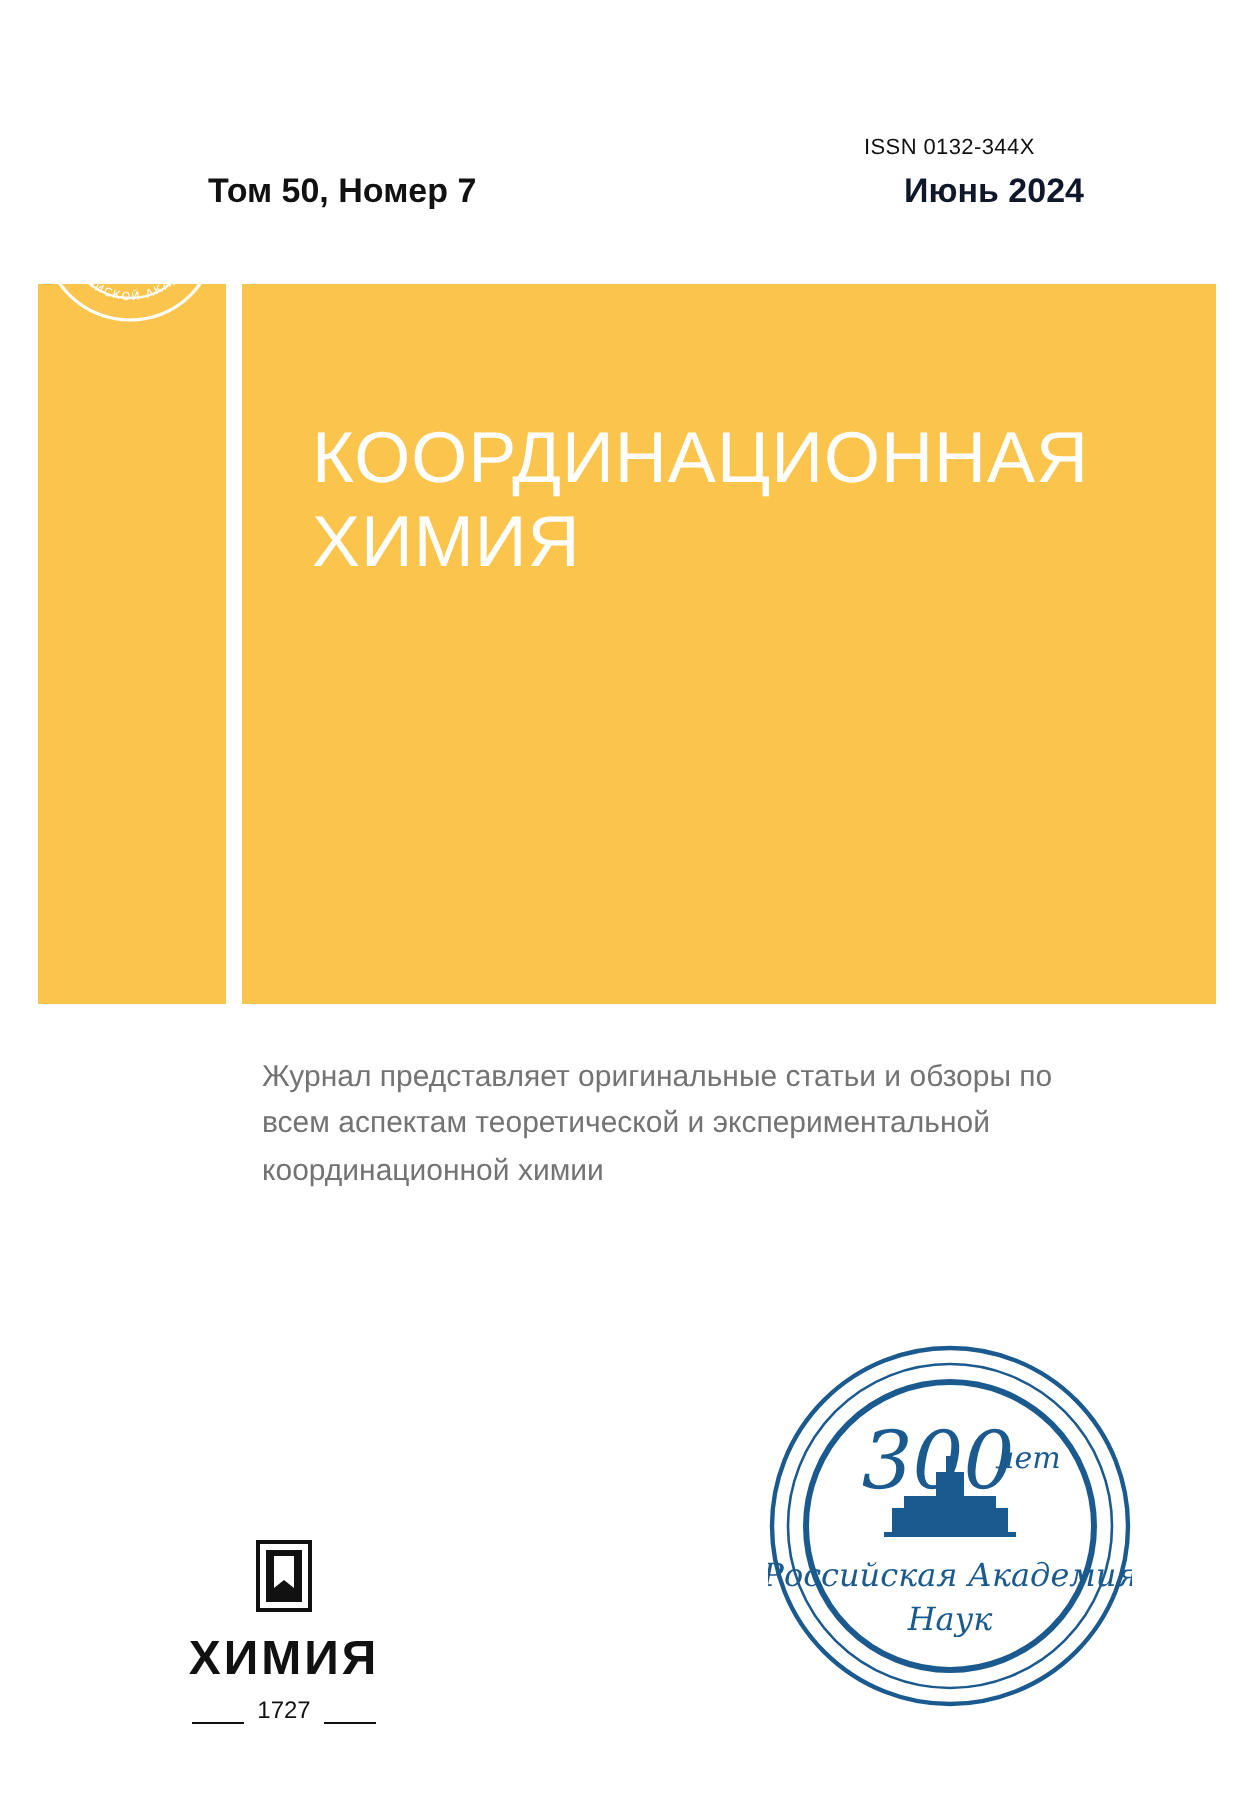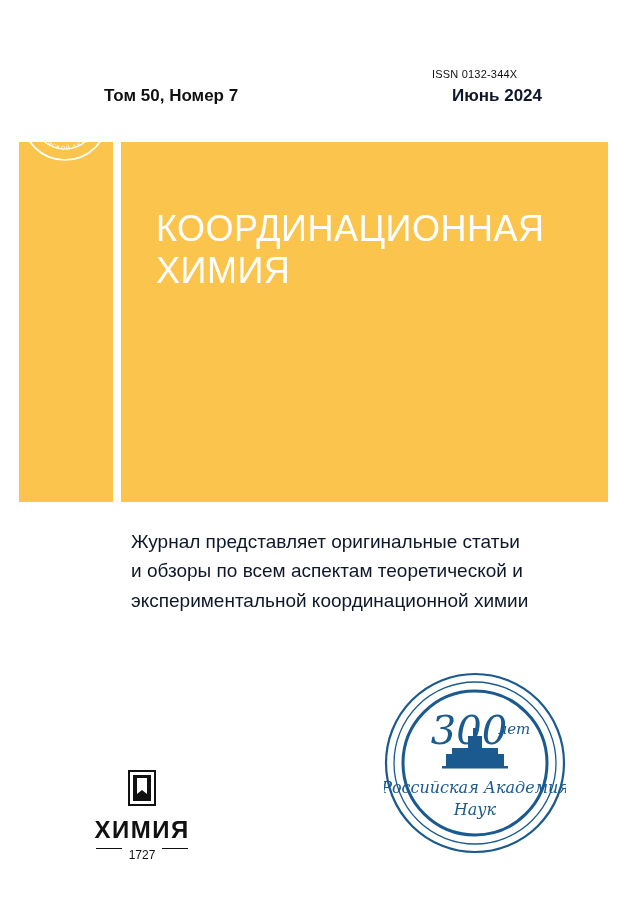--- a/index.html
+++ b/index.html
@@ -101,23 +101,23 @@
     letter-spacing: 0.5px;
   }
   .title .line2 { display: block; }
 
   
   .description {
     position: absolute;
     top: 527px;
     left: 131px;
     width: 400px;
-    font-size: 19px;
+    font-size: 15px;
     line-height: 1.55;
-    color: #0f172a;
+    color: #737373;
   }
 
   
   .emblem-300 {
     position: absolute;
     top: 672px;
     left: 384px;
     width: 182px;
     height: 182px;
   }
@@ -140,21 +140,21 @@
     font-size: 24px;
     font-weight: bold;
     letter-spacing: 1.5px;
     color: #111111;
   }
   .nauka-year {
     margin-top: 4px;
     font-size: 12px;
     color: #111111;
     display: flex;
-    align-items: flex-start;
+    align-items: flex-end;
     justify-content: center;
     gap: 7px;
   }
   .nauka-year .rule {
     display: inline-block;
     width: 26px;
     height: 1px;
     background: #111111;
   }
 </style>

